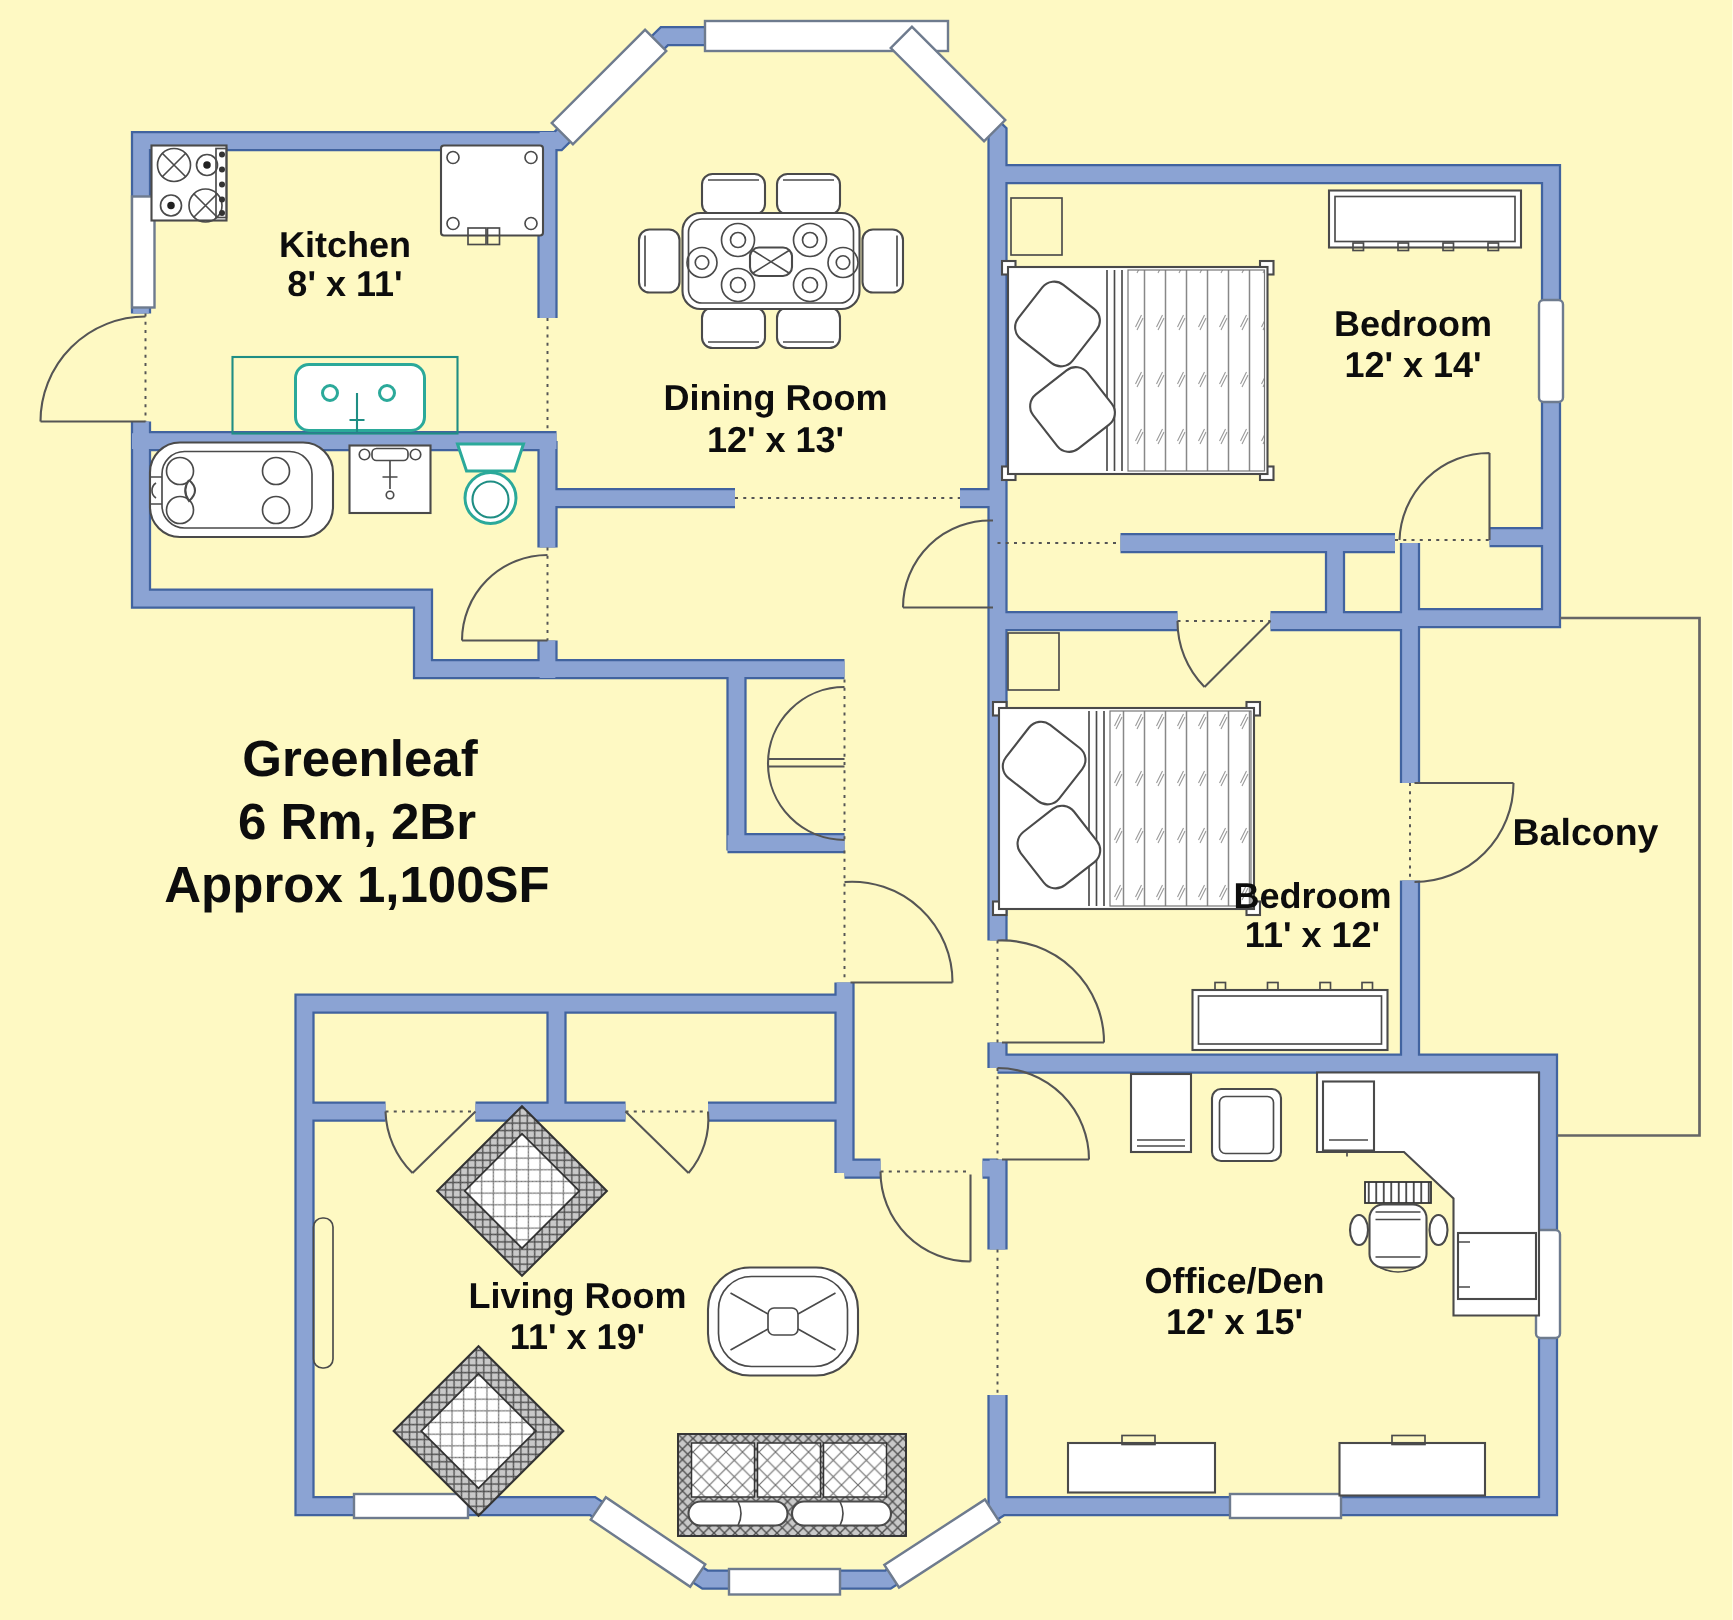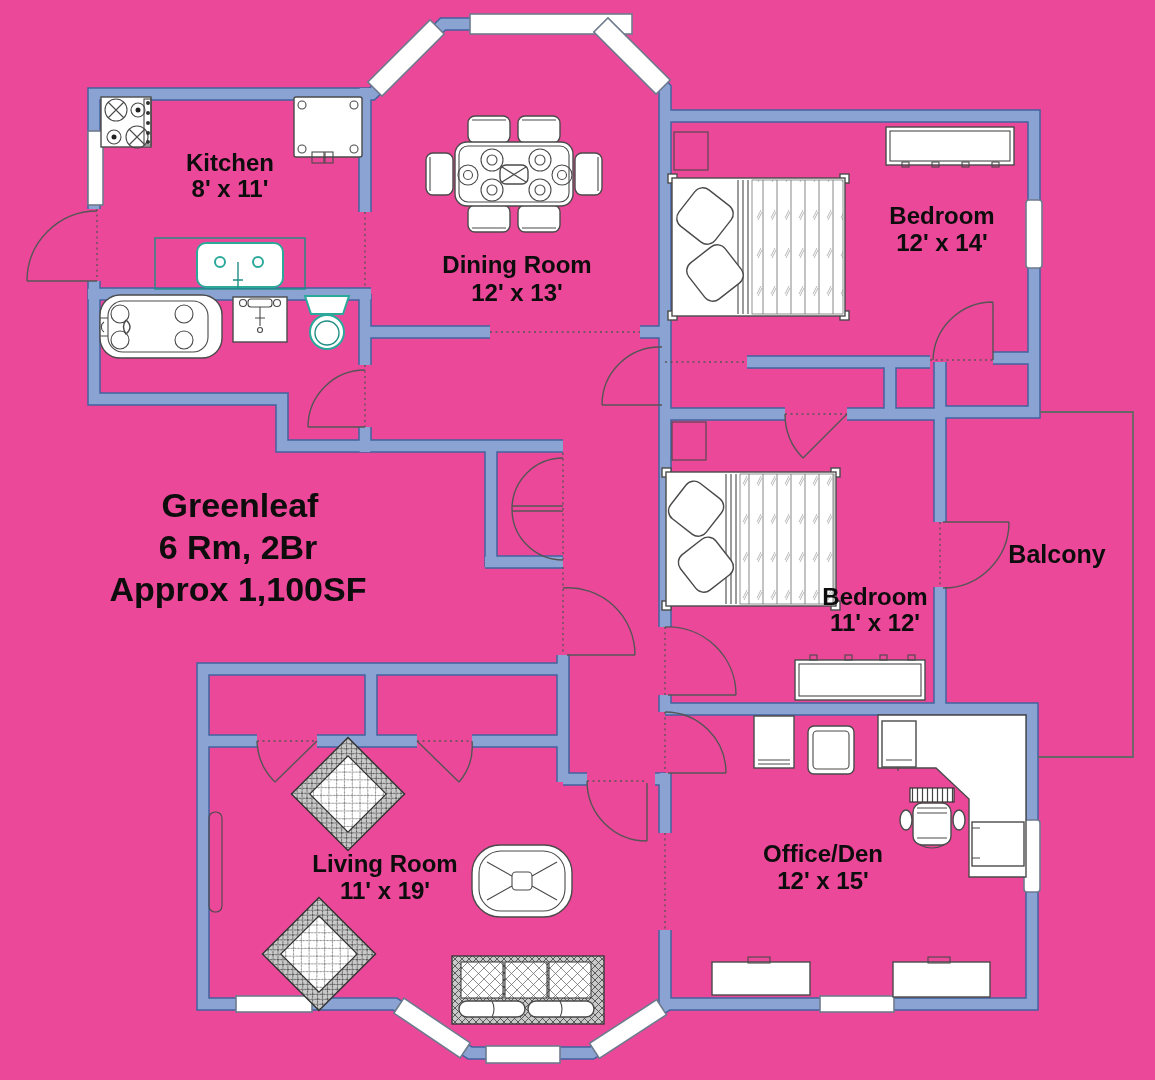--- a/index.html
+++ b/index.html
@@ -1,16 +1,16 @@
 <!DOCTYPE html>
 <html><head>
 <meta charset="utf-8">
 <style>
   html,body{margin:0;padding:0;background:#ffffff;}
-  .canvas{position:relative;width:1155px;height:1080px;background:#ec4899;overflow:hidden;
+  .canvas{position:relative;width:1155px;height:1080px;background:#fef9c3;overflow:hidden;
           font-family:"Liberation Sans", sans-serif;}
   svg{position:absolute;inset:0;}
   .wall-outer{fill:none;stroke:#41639f;stroke-width:13.5;stroke-linecap:butt;stroke-linejoin:miter;}
   .wall-inner{fill:none;stroke:#8ba3d3;stroke-width:10.5;stroke-linecap:butt;stroke-linejoin:miter;}
   .win{fill:#ffffff;stroke:#6e7b8e;stroke-width:1.6;}
   .dash{fill:none;stroke:#555;stroke-width:1.3;stroke-dasharray:2 3.5;}
   .door{fill:none;stroke:#555;stroke-width:1.4;}
   .furn{fill:#ffffff;stroke:#4a4a4a;stroke-width:1.4;}
   .furnl{fill:none;stroke:#4a4a4a;stroke-width:1.1;}
   .teal{fill:#ffffff;stroke:#2ba99a;stroke-width:2;}

